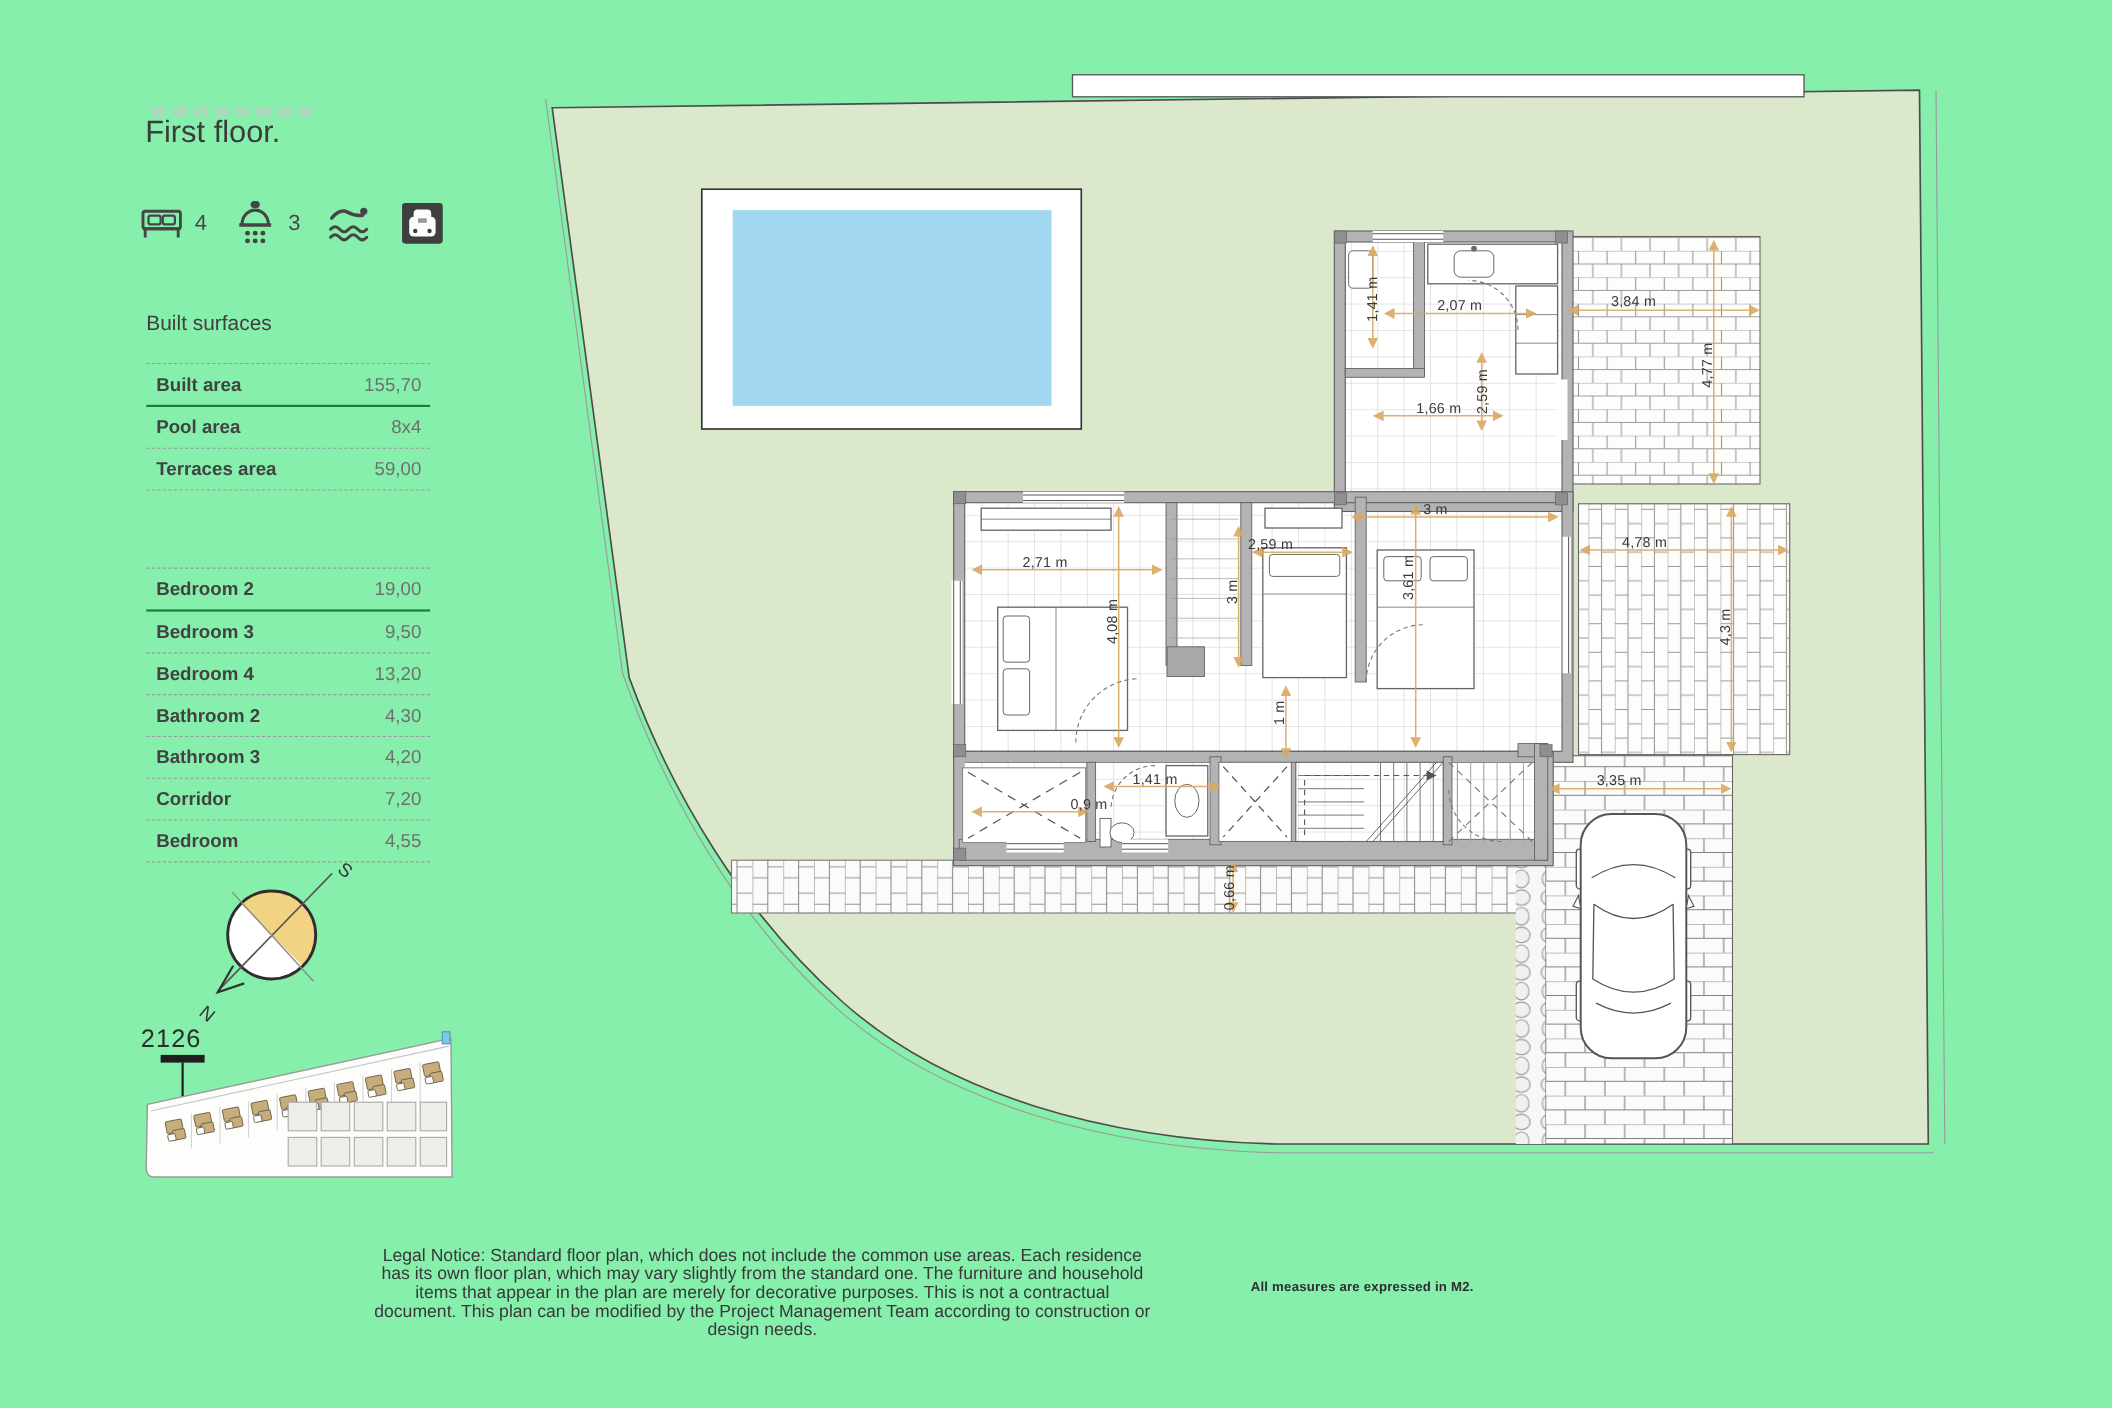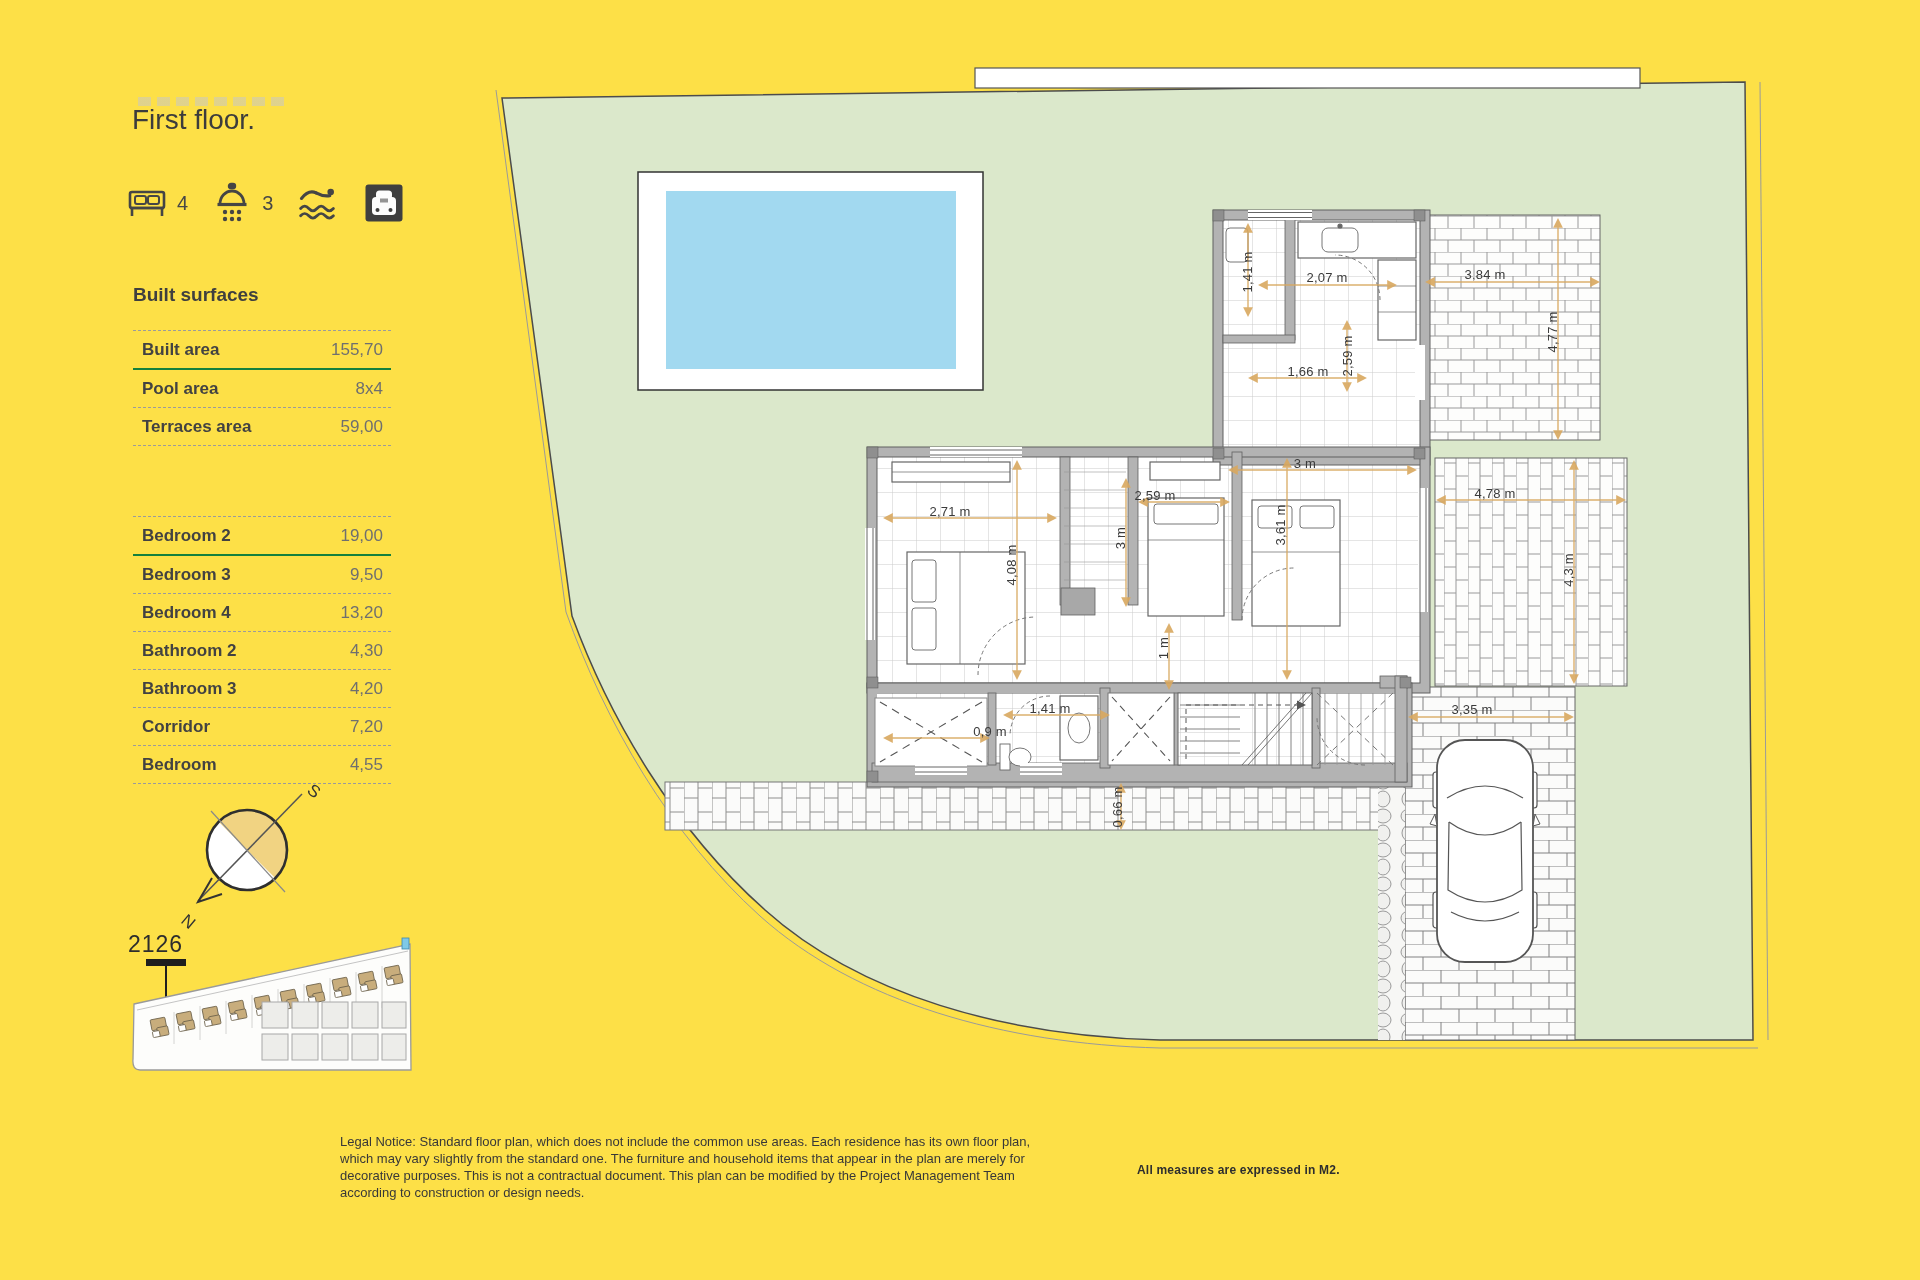--- a/index.html
+++ b/index.html
@@ -1,45 +1,45 @@
 <!DOCTYPE html>
 <html><head>
 <meta charset="utf-8">
 <style>
   html,body{margin:0;padding:0;background:#e8e8e8;}
-  .canvas{position:relative;width:1920px;height:1280px;background:#fde047;overflow:hidden;
+  .canvas{position:relative;width:1920px;height:1280px;background:#86efac;overflow:hidden;
           font-family:"Liberation Sans",sans-serif;color:#3d3d3d;}
   
   .redacted{position:absolute;left:138px;top:97px;width:150px;height:9px;opacity:.55;
     background:repeating-linear-gradient(90deg,#c7c7c7 0 13px,transparent 13px 19px);}
   h1.title{position:absolute;left:132px;top:104px;margin:0;font-size:28px;font-weight:500;color:#3c3c3c;}
   .amenities{position:absolute;left:126px;top:182px;display:flex;align-items:center;gap:9px;}
   .amenities .ico{display:inline-flex;width:42px;height:42px;align-items:center;justify-content:center;}
   .amenities .cnt{font-size:20px;color:#474747;margin-right:14px;}
-  h2.surfhead{position:absolute;left:133px;top:284px;margin:0;font-size:19px;font-weight:700;color:#3f3f3f;}
+  h2.surfhead{position:absolute;left:133px;top:284px;margin:0;font-size:19px;font-weight:400;color:#3f3f3f;}
   .dtable{position:absolute;left:133px;width:258px;font-size:17px;}
   .dtable .row{display:flex;justify-content:space-between;align-items:center;
      padding:8px 8px 8px 9px;border-top:1px dashed #9b9b9b;height:21px;gap:11px;}
   .dtable .row:nth-child(2){border-top:2px solid #15803d;}
   .dtable .row:last-child{border-bottom:1px dashed #9b9b9b;text-align:right;}
   .dtable .lbl{font-weight:600;color:#424242;}
   .dtable .val{color:#6f6f6f;}
   .t-built{top:330px;}
   .t-rooms{top:516px;}
   .compass{position:absolute;left:172px;top:770px;}
   .siteplan{position:absolute;left:112px;top:928px;}
   
   .plan{position:absolute;left:460px;top:60px;width:1320px;height:1020px;}
   .plan svg{position:absolute;left:0;top:0;}
   .dim-label{position:absolute;font-size:13px;color:#3a3a3a;white-space:nowrap;
      transform:translate(-50%,-50%);letter-spacing:.2px;}
   .dim-label.v{transform:translate(-50%,-50%) rotate(-90deg);}
   
   .legal{position:absolute;left:340px;top:1133px;width:706px;margin:0;
-     font-size:13px;line-height:17px;color:#383838;}
+     font-size:16px;line-height:17px;color:#383838;text-align:center;}
   .measures{position:absolute;left:1137px;top:1163px;margin:0;font-size:12px;
      font-weight:600;color:#2e2e2e;letter-spacing:.2px;}
 </style>
 </head>
 <body>
 
 <div class="canvas">
 
   <div class="redacted"></div>
   <h1 class="title">First floor.</h1>

